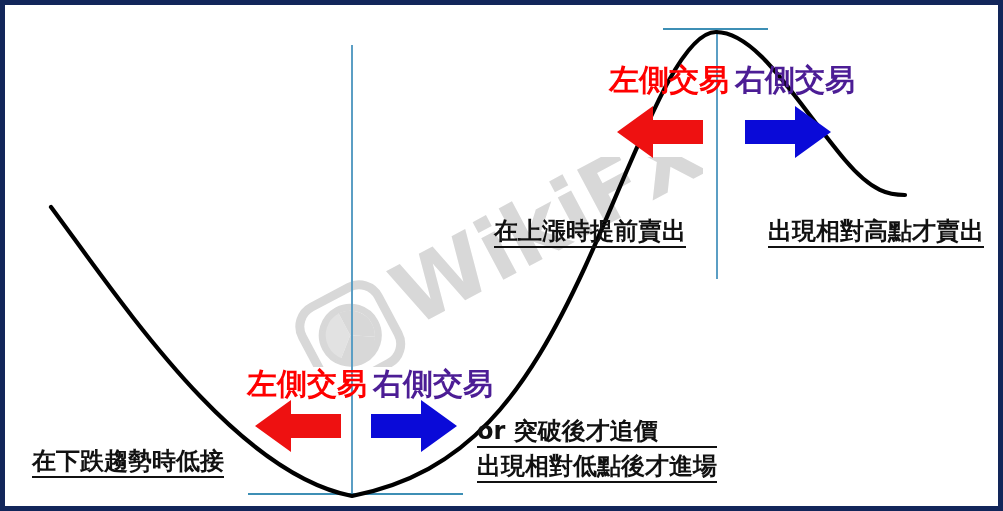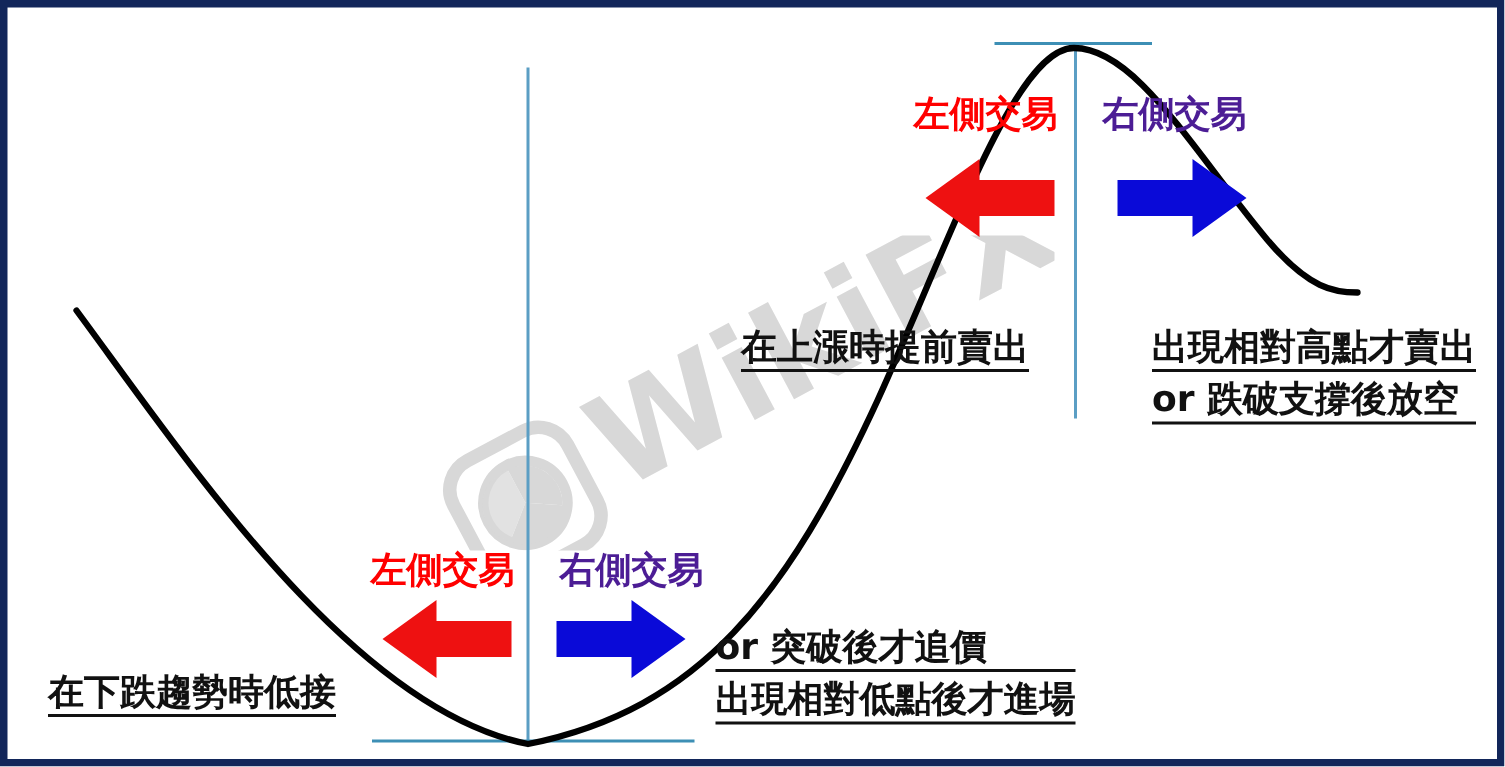--- a/index.html
+++ b/index.html
@@ -43,21 +43,21 @@
 
   
   .lbl {
     position: absolute;
     white-space: nowrap;
     line-height: 1.12;
     font-family: "DejaVu Sans", "Liberation Sans", sans-serif;
   }
 
   .tag {
-    font-size: 24px;
+    font-size: 30px;
     font-weight: 700;
     letter-spacing: 0px;
   }
   .tag.left  { color: #ff0000; }
   .tag.right { color: #4c1d95; }
 
   .note {
     font-size: 24px;
     font-weight: 700;
     color: #111111;
@@ -126,21 +126,20 @@
   <div class="lbl tag left" style="left:604px; top:58px;">左側交易</div>
 
   <div class="lbl tag right" style="left:730px; top:58px;">右側交易</div>
 
   <div class="lbl note" style="left:489px; top:213px;">
     <span class="ul">在上漲時提前賣出</span>
   </div>
 
   <div class="lbl note" style="left:763px; top:213px;">
     <span class="ul">出現相對高點才賣出</span>
-    <span class="ul">or 跌破支撐後放空</span>
   </div>
 
   <div class="lbl tag left" style="left:242px; top:362px;">左側交易</div>
 
   <div class="lbl tag right" style="left:368px; top:362px;">右側交易</div>
 
   <div class="lbl note" style="left:472px; top:413px;">
     <span class="ul">or 突破後才追價</span>
     <span class="ul">出現相對低點後才進場</span>
   </div>

